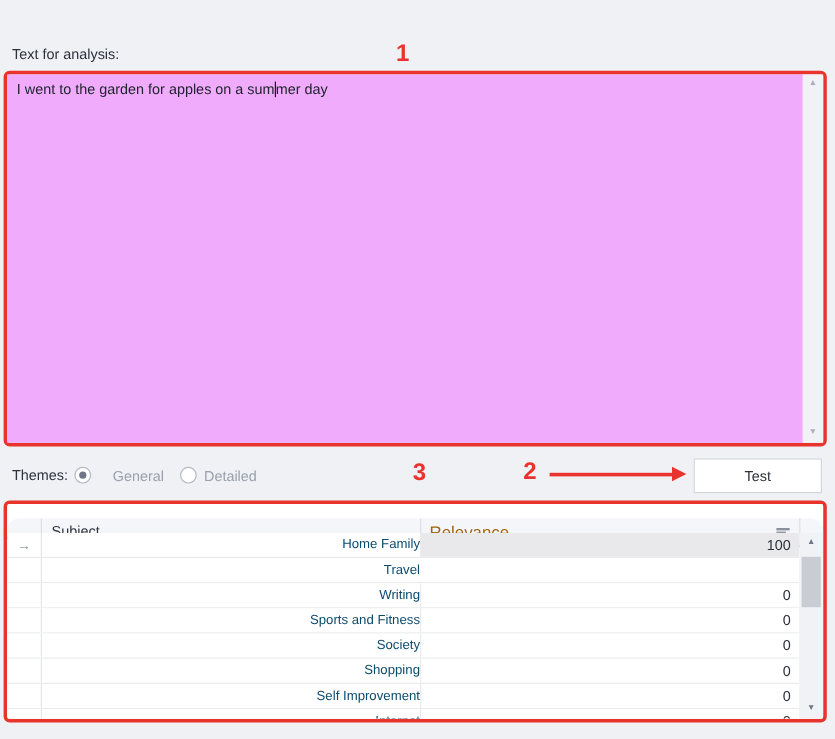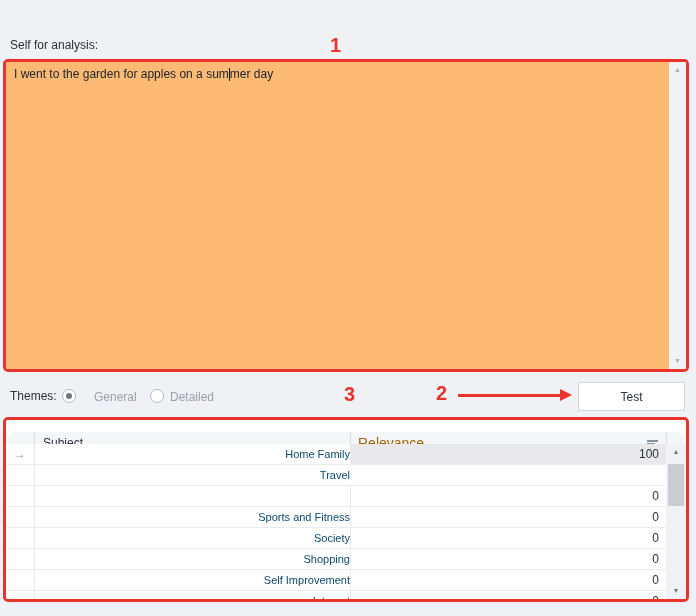--- a/index.html
+++ b/index.html
@@ -29,21 +29,21 @@
   .ann-1{left:330px;top:35px;}
   .ann-2{left:436px;top:383px;}
   .ann-3{left:344px;top:384px;}
 
   
   .red-frame{position:absolute;border:3px solid var(--annotation-red);border-radius:5px;background:#ffffff;}
   .frame-textarea{left:3px;top:59px;width:686px;height:313px;}
   .frame-grid{left:3px;top:417px;width:686px;height:185px;overflow:hidden;}
 
   
-  .textarea{position:absolute;left:0;top:0;right:17px;bottom:0;background:#fdba74;padding:5px 8px;font-size:12px;color:#20252d;cursor:text;}
+  .textarea{position:absolute;left:0;top:0;right:17px;bottom:0;background:#f0abfc;padding:5px 8px;font-size:12px;color:#20252d;cursor:text;}
   .caret{display:inline-block;width:1px;height:13px;background:#1a1a1a;vertical-align:text-bottom;}
 
   
   .vscroll{position:absolute;right:0;top:0;bottom:0;width:17px;background:#f1f2f6;}
   .scroll-arrow{position:absolute;left:0;width:17px;height:16px;font-size:7px;color:#a9aeb9;text-align:center;line-height:16px;}
   .scroll-arrow.up{top:0;}
   .scroll-arrow.down{bottom:0;}
   .scroll-thumb{position:absolute;left:1px;width:15px;background:#c9ccd2;}
 
   
@@ -83,21 +83,21 @@
   .grid-vscroll{position:absolute;left:660px;top:24px;width:20px;height:155px;background:#f1f2f6;}
   .grid-vscroll .scroll-arrow{width:20px;color:#6f7685;}
   .grid-vscroll .scroll-thumb{left:2px;width:16px;top:20px;height:42px;}
 </style>
 </head>
 <body>
 
 <div class="dialog">
 
 
-  <div class="analysis-label">Self for analysis:</div>
+  <div class="analysis-label">Text for analysis:</div>
   <div class="ann ann-1">1</div>
 
   <div class="red-frame frame-textarea">
     <div class="textarea">
       <span>I went to the garden for apples on a sum</span><span class="caret"></span><span>mer day</span>
     </div>
     <div class="vscroll">
       <div class="scroll-arrow up">▲</div>
       <div class="scroll-arrow down">▼</div>
     </div>
@@ -141,20 +141,21 @@
           <div class="cell-indicator">→</div>
           <div class="cell-subject">Home Family</div>
           <div class="cell-relevance">100</div>
         </div>
         <div class="grid-row">
           <div class="cell-indicator"></div>
           <div class="cell-subject">Travel</div>
         </div>
         <div class="grid-row">
           <div class="cell-indicator"></div>
+          <div class="cell-subject">Writing</div>
           <div class="cell-relevance">0</div>
         </div>
         <div class="grid-row">
           <div class="cell-indicator"></div>
           <div class="cell-subject">Sports and Fitness</div>
           <div class="cell-relevance">0</div>
         </div>
         <div class="grid-row">
           <div class="cell-indicator"></div>
           <div class="cell-subject">Society</div>

